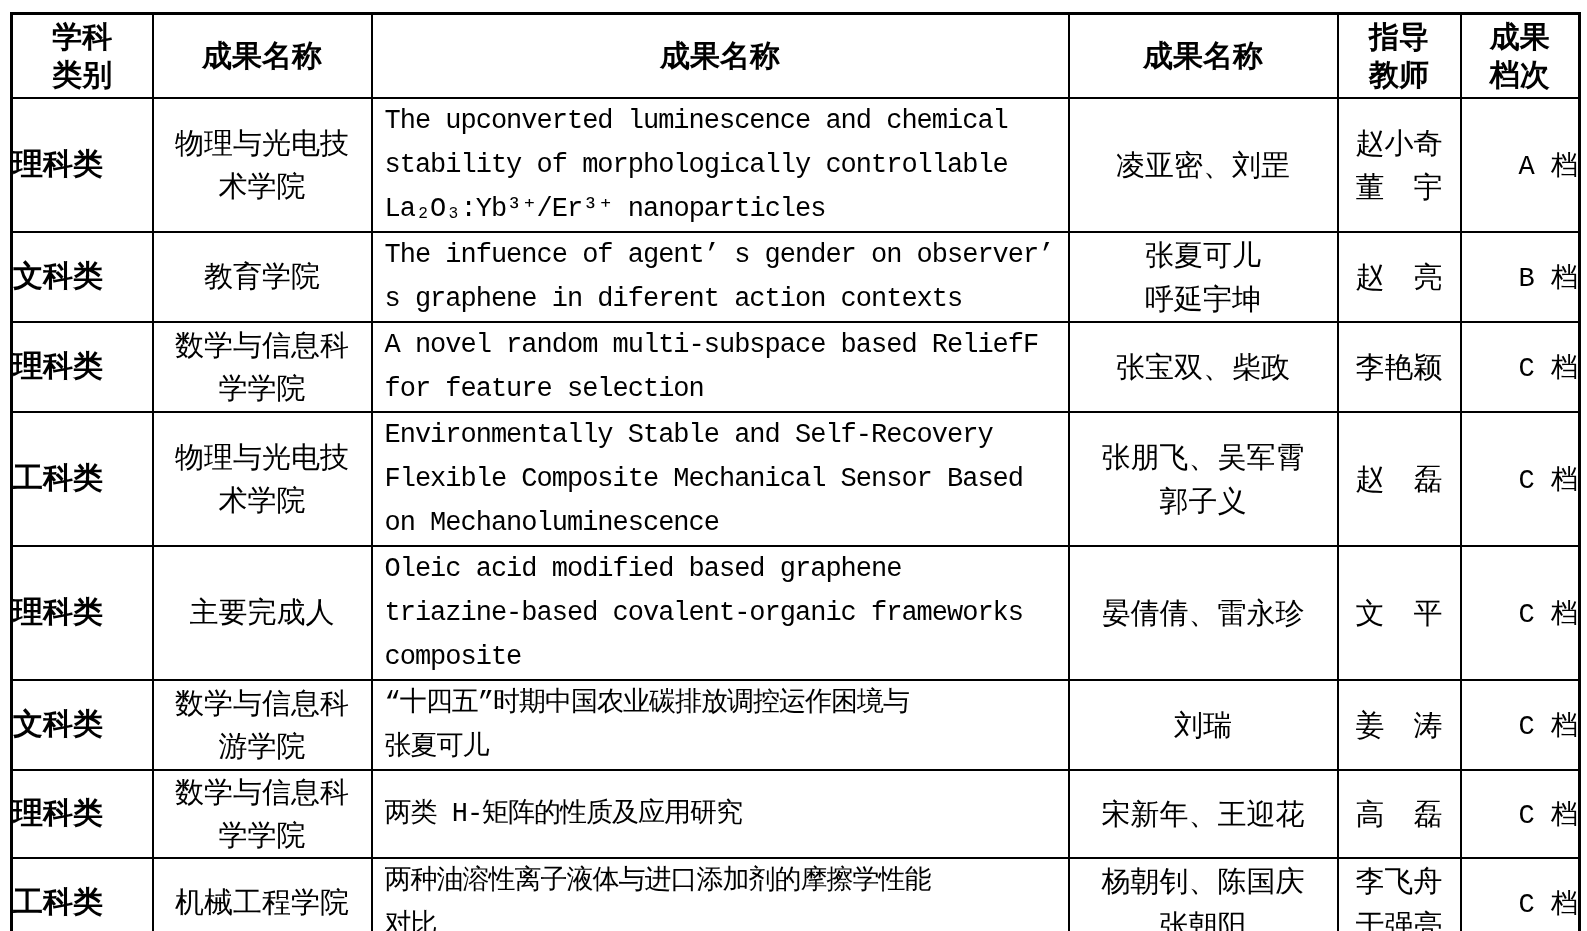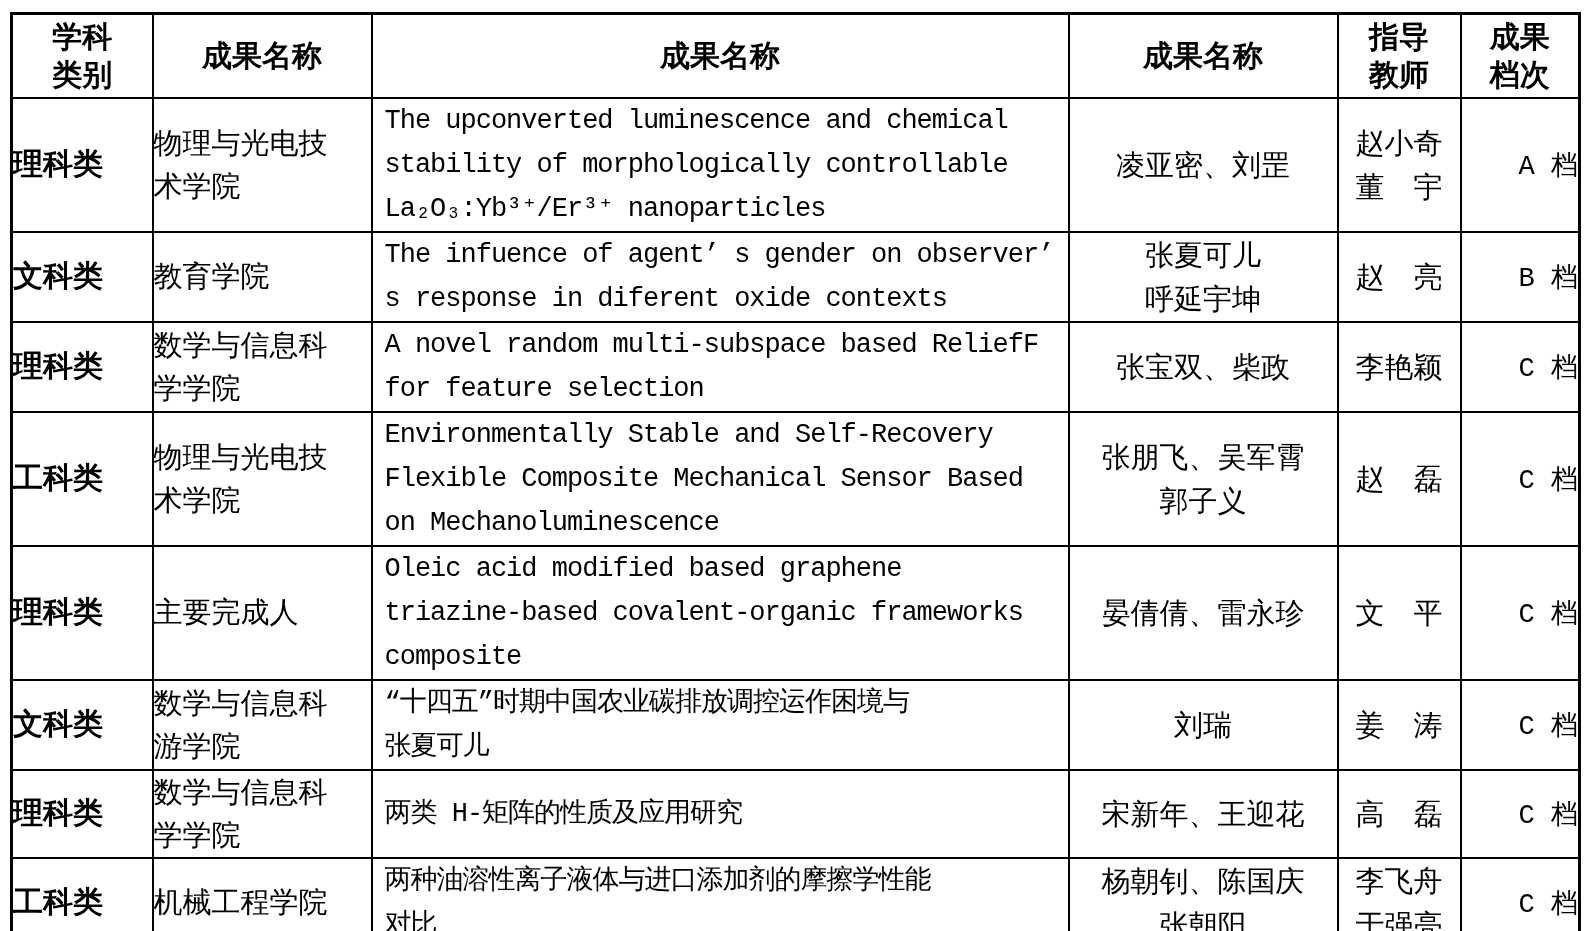--- a/index.html
+++ b/index.html
@@ -31,21 +31,21 @@
   }
   td.cat {
     font-weight: bold;
     font-size: 30px;
     text-align: left;
     white-space: pre;
   }
   td.unit {
     font-size: 29px;
     line-height: 43px;
-    text-align: left;
+    text-align: center;
     white-space: pre;
   }
   td.title {
     font-family: "Liberation Mono", monospace;
     font-size: 27px;
     letter-spacing: -1px;
     line-height: 44px;
     text-align: left;
     padding-left: 12px;
     white-space: pre;
@@ -98,21 +98,21 @@
 La₂O₃:Yb³⁺/Er³⁺ nanoparticles</td>
       <td class="who">凌亚密、刘罡</td>
       <td class="adv">赵小奇
 董　宇</td>
       <td class="grade">A 档</td>
     </tr>
     <tr style="height:87px">
       <td class="cat">文科类</td>
       <td class="unit">教育学院</td>
       <td class="title">The infuence of agent’ s gender on observer’
-s response in diferent oxide contexts</td>
+s graphene in diferent action contexts</td>
       <td class="who">张夏可儿
 呼延宇坤</td>
       <td class="adv">赵　亮</td>
       <td class="grade">B 档</td>
     </tr>
     <tr style="height:86px">
       <td class="cat">理科类</td>
       <td class="unit">数学与信息科
 学学院</td>
       <td class="title">A novel random multi-subspace based ReliefF

